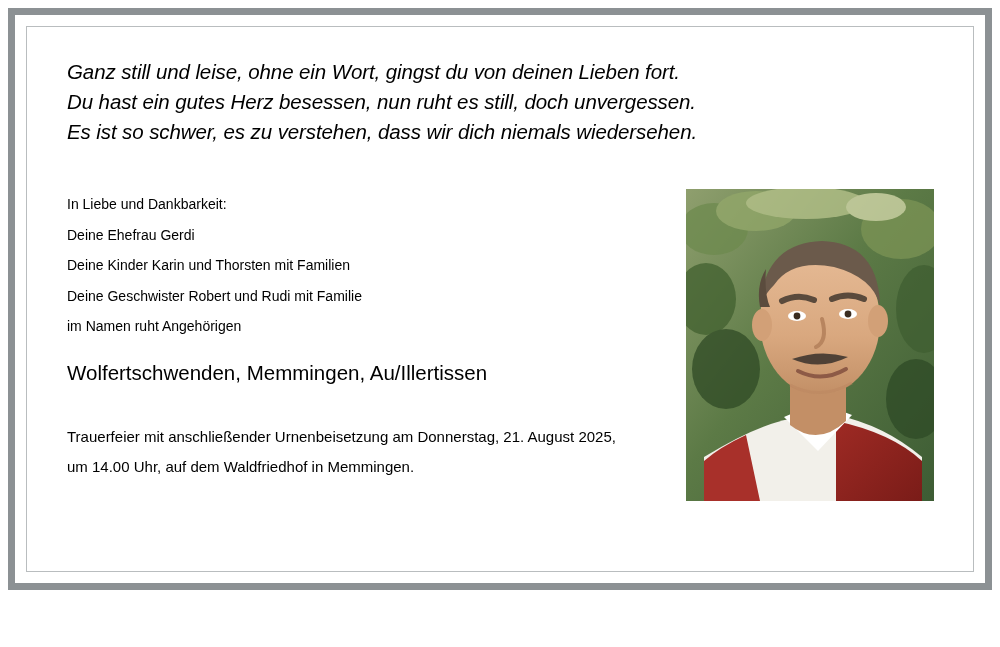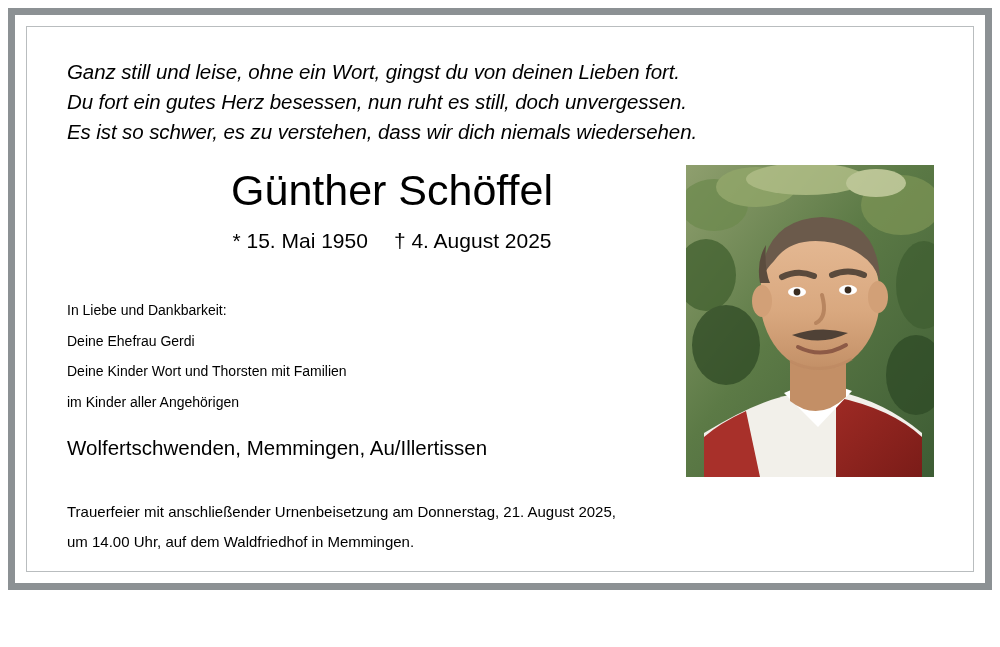--- a/index.html
+++ b/index.html
@@ -123,21 +123,21 @@
 </head>
 <body>
 
 <div class="page">
   <div class="outer-frame">
     <div class="inner-frame">
       <div class="content">
 
         <div class="verse">
           <div>Ganz still und leise, ohne ein Wort, gingst du von deinen Lieben fort.</div>
-          <div>Du fort ein gutes Herz besessen, nun ruht es still, doch unvergessen.</div>
+          <div>Du hast ein gutes Herz besessen, nun ruht es still, doch unvergessen.</div>
           <div>Es ist so schwer, es zu verstehen, dass wir dich niemals wiedersehen.</div>
         </div>
 
         <div class="body-area">
 
           <div class="portrait">
             <svg width="248" height="312" viewBox="0 0 248 312" xmlns="http://www.w3.org/2000/svg">
               <defs>
                 <linearGradient id="bgTop" x1="0" y1="0" x2="1" y2="1">
                   <stop offset="0%" stop-color="#8f9f6e"></stop>
@@ -196,36 +196,33 @@
               <path d="M136 130 Q142 152 130 158" stroke="#b8855f" stroke-width="4" fill="none" stroke-linecap="round"></path>
 
               <path d="M106 170 Q134 160 162 168 Q134 182 106 170 Z" fill="#4f4136"></path>
 
               <path d="M112 182 Q136 194 160 180" stroke="#8d5a46" stroke-width="4" fill="none" stroke-linecap="round"></path>
 
               <path d="M104 196 Q134 212 166 194" stroke="#bb8660" stroke-width="3" fill="none" opacity="0.5"></path>
             </svg>
           </div>
 
-          <div class="name-block">
-            <div class="deceased-name">Günther Schöffel</div>
-            <div class="dates">
-              <span>* 15. Mai 1950</span><span class="sep"></span><span>† 4. August 2025</span>
-            </div>
-          </div>
 
           <div class="family">
             <div>In Liebe und Dankbarkeit:</div>
             <div>
               <span>Deine Ehefrau </span><b>Gerdi</b>
             </div>
             <div>
-              <span>Deine Kinder </span><b>Wort</b><span> und </span><b>Thorsten mit Familien</b>
+              <span>Deine Kinder </span><b>Karin</b><span> und </span><b>Thorsten mit Familien</b>
             </div>
-            <div>im Kinder aller Angehörigen</div>
+            <div>
+              <span>Deine Geschwister </span><b>Robert</b><span> und </span><b>Rudi mit Familie</b>
+            </div>
+            <div>im Namen ruht Angehörigen</div>
           </div>
 
           <div class="places">Wolfertschwenden, Memmingen, Au/Illertissen</div>
 
           <div class="ceremony">
             <div>Trauerfeier mit anschließender Urnenbeisetzung am Donnerstag, 21. August 2025,</div>
             <div>um 14.00 Uhr, auf dem Waldfriedhof in Memmingen.</div>
           </div>
 
         </div>

